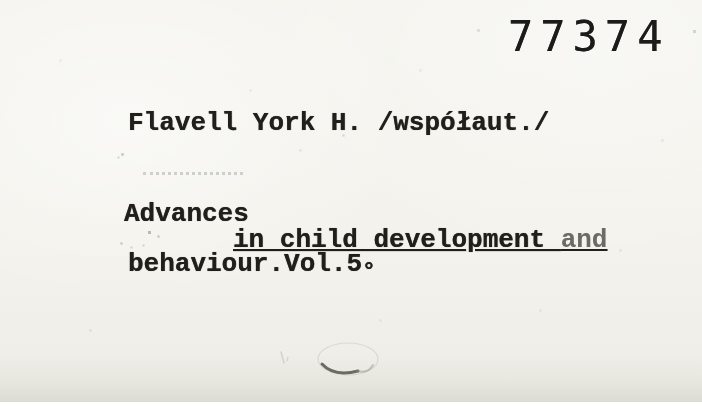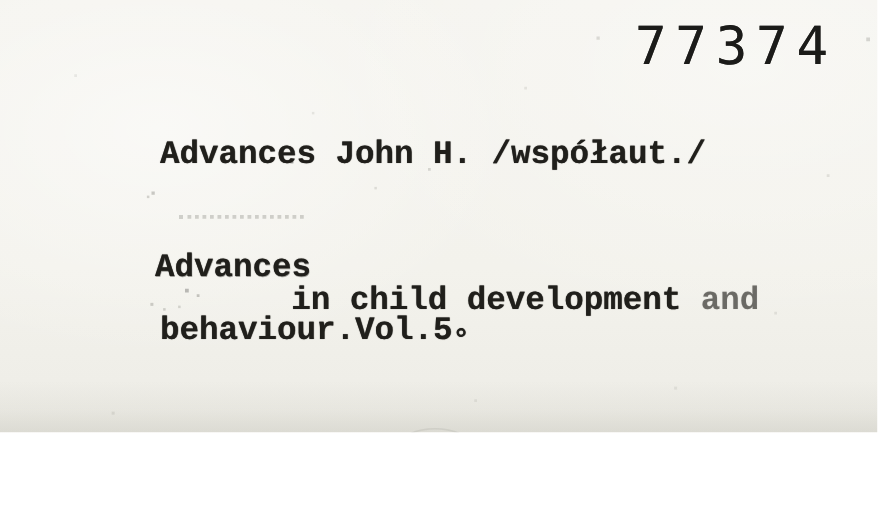--- a/index.html
+++ b/index.html
@@ -1,18 +1,18 @@
 <!DOCTYPE html>
 <html><head>
 <meta charset="utf-8">
 <style>
   html,body{margin:0;padding:0;background:#ffffff;}
   .card{
     position:relative;
-    width:702px;height:346px;
+    width:702px;height:402px;
     overflow:hidden;
     background:
       linear-gradient(180deg, #f5f4ef 0%, #f3f2ec 62%, #efeee8 88%, #e9e8e1 100%);
     font-family:"Liberation Mono", monospace;
   }
   
   .paper-shade{
     position:absolute;inset:0;
     background:
       radial-gradient(ellipse 420px 260px at 18% 30%, rgba(255,255,255,0.5), rgba(255,255,255,0) 70%),
@@ -53,42 +53,42 @@
   .typed{
     position:absolute;white-space:pre;
     font-family:"Liberation Mono", monospace;
     font-weight:700;font-size:26px;line-height:26px;
     color:#201f1b;
     text-shadow:0 0 0.7px rgba(32,31,27,0.75), 0.4px 0.4px 0.4px rgba(32,31,27,0.35);
   }
   .l-heading{left:128px;top:110px;}
   .l-see{left:257px;top:160px;}
   .l-title1{left:124px;top:201px;}
-  .l-title2{left:233px;top:227px;}
+  .l-title2{left:233px;top:227px;text-decoration:underline;}
   .l-title3{left:128px;top:251px;text-align:right;}
   .l-imprint{left:150px;top:273px;}
   .faded{color:rgba(46,45,40,0.52);text-shadow:0 0 0.6px rgba(46,45,40,0.35);}
   .ring-period{display:inline-block;position:relative;top:7px;font-size:0.88em;}
   .dotted-leader{
     position:absolute;left:143px;top:172px;width:100px;height:0;
     border-bottom:3px dotted rgba(70,68,58,0.22);
   }
   .marks{position:absolute;inset:0;pointer-events:none;}
 </style>
 </head>
 <body>
 
 <div class="card">
 
   <div class="paper-shade"></div>
   <div class="speckles"></div>
 
   <div class="stamp">77374</div>
 
-  <div class="typed l-heading">Advances John H. /współaut./</div>
+  <div class="typed l-heading">Flavell York H. /współaut./</div>
 
   <div class="dotted-leader"></div>
 
 
   <div class="typed l-title1">Advances</div>
 
   <div class="typed l-title2"><span>in child development </span><span class="faded">and</span></div>
 
   <div class="typed l-title3"><span>behaviour.Vol.5</span><span class="ring-period">°</span></div>
 

